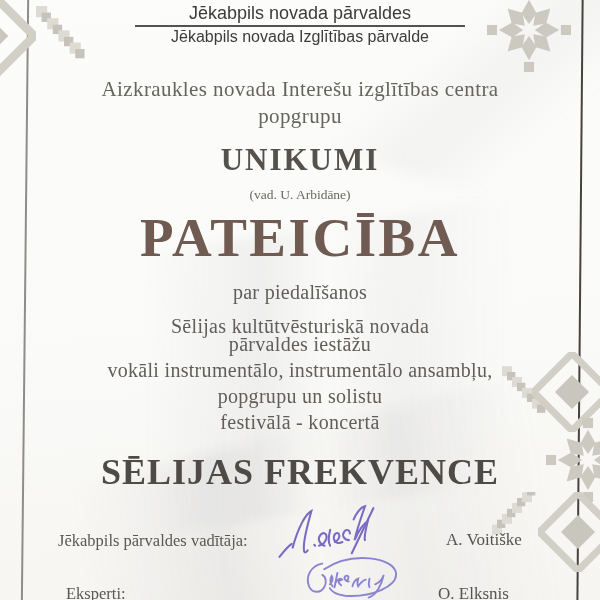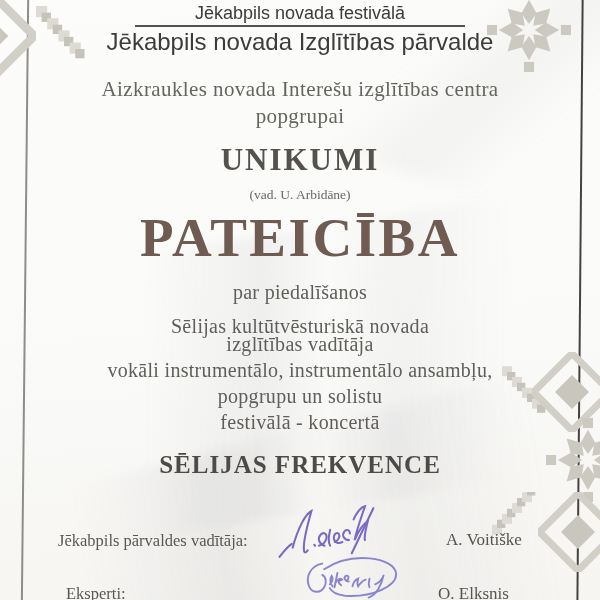--- a/index.html
+++ b/index.html
@@ -20,29 +20,29 @@
     background:linear-gradient(120deg,rgba(255,255,255,0) 35%,rgba(150,148,152,0.08) 50%,rgba(255,255,255,0) 65%);
     transform:rotate(18deg);filter:blur(7px);}
   .vline{position:absolute;top:-12px;height:630px;}
   .vline-left{left:24px;width:1.5px;background:#8f8d89;transform:rotate(0.6deg);}
   .vline-right{left:579px;width:2px;background:#46433f;transform:rotate(0.5deg);}
   .orn{position:absolute;pointer-events:none;}
   .txt{position:absolute;left:0;width:600px;text-align:center;}
   .hdr{font-family:"Liberation Sans",sans-serif;color:#3d3c3a;}
   .hdr1{top:3px;font-size:18px;}
   .hdr-rule{position:absolute;top:25px;left:135px;width:330px;height:1.5px;background:#55534f;}
-  .hdr2{top:28px;font-size:24px;}
+  .hdr2{top:28px;font-size:16px;}
   .intro{font-size:21px;color:#66645f;letter-spacing:0.4px;}
   .intro1{top:77px;}
   .intro2{top:104px;}
   .group{top:142px;font-size:31px;font-weight:bold;color:#55514d;letter-spacing:2px;}
   .leader{top:187px;font-size:13.5px;color:#6a6863;}
   .title{top:206px;font-size:55px;font-weight:bold;color:#6f5b51;letter-spacing:2.5px;}
   .bodyline{font-size:20px;color:#605e5a;letter-spacing:0.3px;}
-  .event{top:451px;font-size:25px;font-weight:bold;color:#4e4b47;letter-spacing:1px;}
+  .event{top:451px;font-size:36px;font-weight:bold;color:#4e4b47;letter-spacing:1px;}
   .sig-label{position:absolute;font-size:16.5px;color:#5a5853;}
   .sig-name{position:absolute;font-size:17px;color:#56544f;}
 </style>
 </head>
 <body>
 
 <div class="page">
 
   <div class="wave wave1"></div>
   <div class="wave wave2"></div>
@@ -132,34 +132,34 @@
         <rect x="6" y="33" width="10" height="10" fill="#c6c3bb"></rect>
       <rect x="12" y="26" width="12" height="12" fill="#dedbd4"></rect>
         <rect x="18" y="20" width="10" height="10" fill="#c6c3bb"></rect>
       <rect x="24" y="13" width="12" height="12" fill="#dedbd4"></rect>
         <rect x="30" y="7" width="10" height="10" fill="#c6c3bb"></rect>
       <rect x="36" y="0" width="12" height="12" fill="#dedbd4"></rect>
         <rect x="42" y="-6" width="10" height="10" fill="#c6c3bb"></rect>
     </g>
   </svg>
 
-  <div class="txt hdr hdr1">Jēkabpils novada festivālā</div>
+  <div class="txt hdr hdr1">Jēkabpils novada pārvaldes</div>
   <div class="hdr-rule"></div>
   <div class="txt hdr hdr2">Jēkabpils novada Izglītības pārvalde</div>
 
   <div class="txt intro intro1">Aizkraukles novada Interešu izglītības centra</div>
-  <div class="txt intro intro2">popgrupai</div>
+  <div class="txt intro intro2">popgrupu</div>
   <div class="txt group">UNIKUMI</div>
   <div class="txt leader">(vad.  U. Arbidāne)</div>
 
   <div class="txt title">PATEICĪBA</div>
 
   <div class="txt bodyline" style="top:281px">par piedalīšanos</div>
   <div class="txt bodyline" style="top:315px">Sēlijas kultūtvēsturiskā novada</div>
-  <div class="txt bodyline" style="top:333px">izglītības vadītāja</div>
+  <div class="txt bodyline" style="top:333px">pārvaldes iestāžu</div>
   <div class="txt bodyline" style="top:385px">popgrupu un solistu</div>
   <div class="txt bodyline" style="top:359px">vokāli instrumentālo,  instrumentālo ansambļu,</div>
   <div class="txt bodyline" style="top:411px">festivālā - koncertā</div>
 
   <div class="txt event">SĒLIJAS FREKVENCE</div>
 
   <div class="sig-label" style="left:58px;top:531px">Jēkabpils pārvaldes vadītāja:</div>
   <svg class="orn" style="left:272px;top:498px" width="122" height="72" viewBox="0 0 130 75">
     <g fill="none" stroke="#7b6ac1" stroke-width="2.2" stroke-linecap="round">
       <path d="M8,62 C14,54 18,50 21,48"></path>

